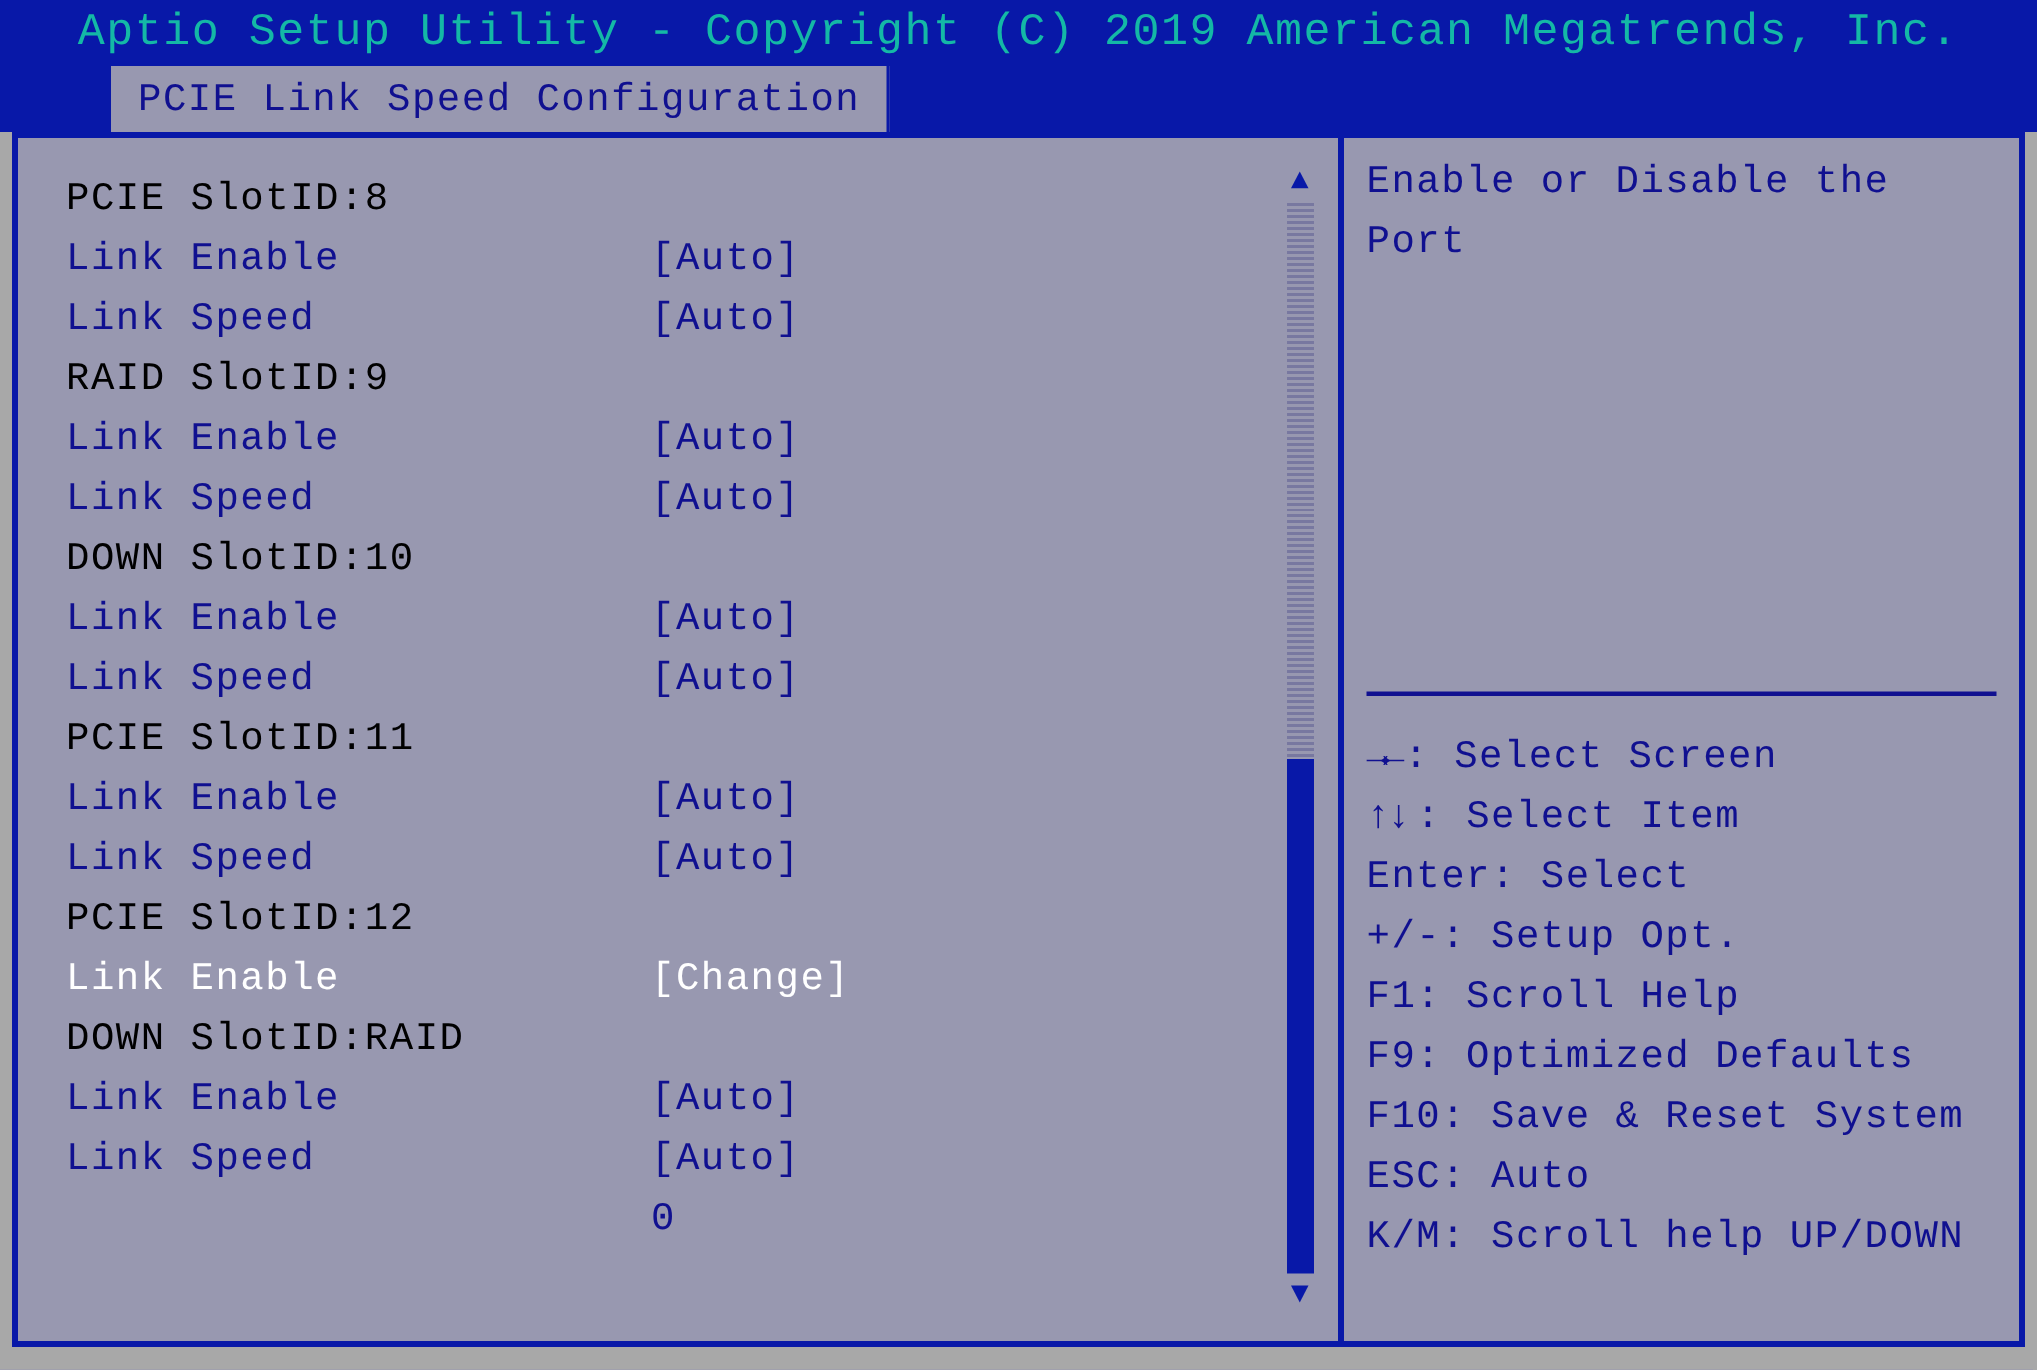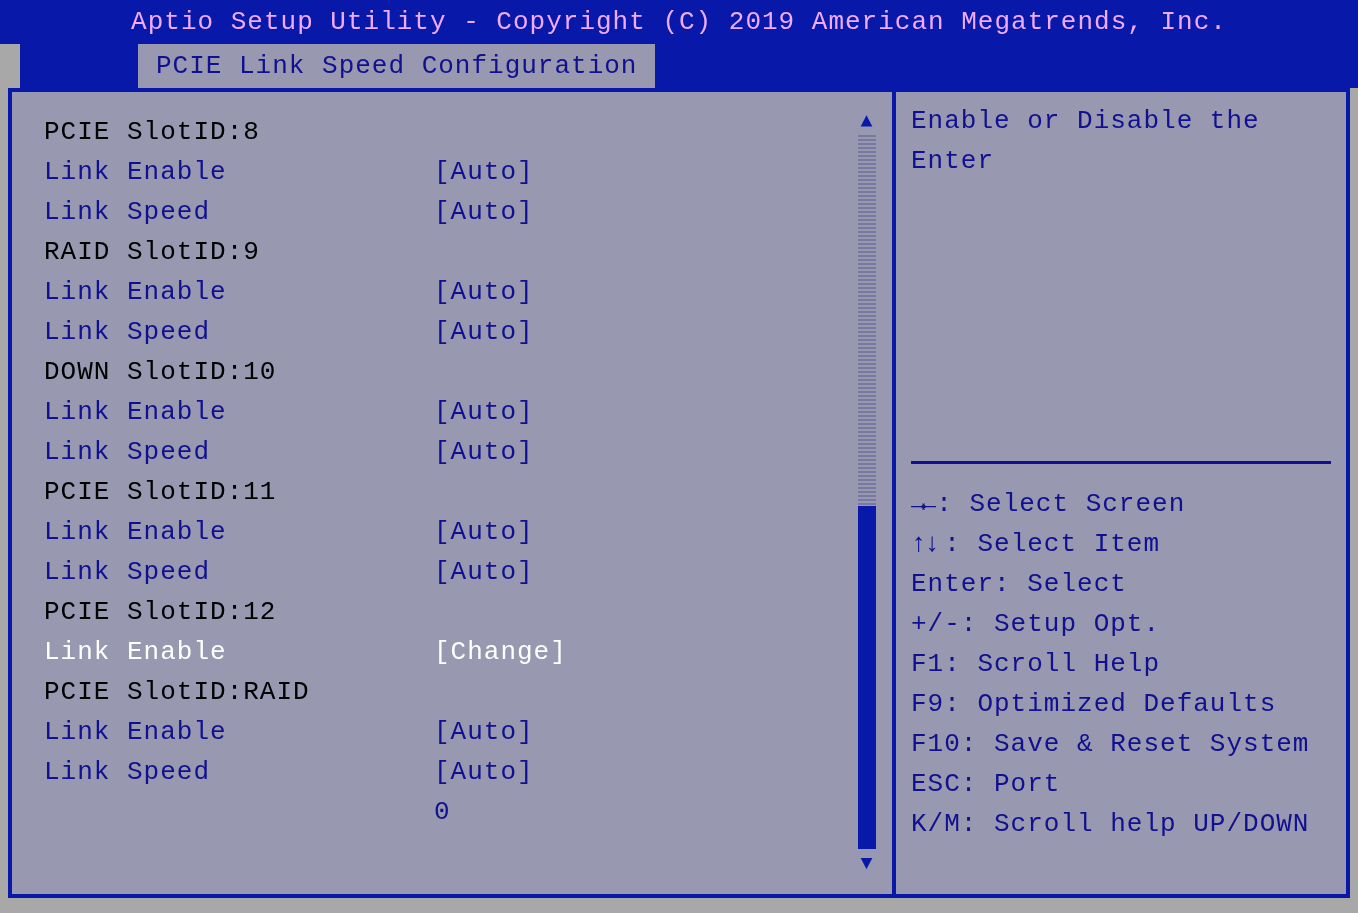--- a/index.html
+++ b/index.html
@@ -12,34 +12,33 @@
       font-size: 26px;
       background: #a8a8a8;
       width: 1358px;
       height: 913px;
       overflow: hidden;
       font-weight: normal;
       letter-spacing: 1px;
     }
     .title-bar {
       background: #0818a8;
-      color: #f0abfc;
+      color: #14b8a6;
       height: 44px;
       display: flex;
       align-items: center;
       justify-content: center;
-      font-size: 26px;
+      font-size: 30px;
     }
     .tab-bar {
       background: #0818a8;
       height: 44px;
       display: flex;
       align-items: flex-start;
-      padding-left: 116px;
-      margin-left: 20px;
+      padding-left: 72px;
     }
     .tab {
       background: #9898b0;
       color: #101090;
       padding: 4px 18px;
       height: 44px;
       display: flex;
       align-items: center;
       border-left: 2px solid #0818a8;
       border-right: 2px solid #0818a8;
@@ -225,21 +224,21 @@
         </div>
         <div class="row header-row">
           <span class="label-col">PCIE SlotID:12</span>
           <span class="value-col"></span>
         </div>
         <div class="row selected-row">
           <span class="label-col">Link Enable</span>
           <span class="value-col">[Change]</span>
         </div>
         <div class="row header-row">
-          <span class="label-col">PCIE SlotID:RAID</span>
+          <span class="label-col">DOWN SlotID:RAID</span>
           <span class="value-col"></span>
         </div>
         <div class="row option-row">
           <span class="label-col">Link Enable</span>
           <span class="value-col">[Auto]</span>
         </div>
         <div class="row option-row">
           <span class="label-col">Link Speed</span>
           <span class="value-col">[Auto]</span>
         </div>
@@ -256,21 +255,21 @@
       <div class="scroll-arrow-down">▼</div>
     </div>
   </div>
 
   <div class="right-panel">
     <div class="right-help-text">
       <div class="legend-row">
           <span>Enable or Disable the</span>
         </div>
       <div class="legend-row">
-          <span>Enter</span>
+          <span>Port</span>
         </div>
     </div>
     <div class="right-divider"></div>
     <div class="right-legend">
       <div class="legend-row">
         <span class="arrows-lr"></span>
         <span>: Select Screen</span>
       </div>
       <div class="legend-row">
         <span class="arrows-ud"></span>
@@ -285,20 +284,20 @@
       <div class="legend-row">
           <span>F1: Scroll Help</span>
         </div>
       <div class="legend-row">
           <span>F9: Optimized Defaults</span>
         </div>
       <div class="legend-row">
           <span>F10: Save &amp; Reset System</span>
         </div>
       <div class="legend-row">
-          <span>ESC: Port</span>
+          <span>ESC: Auto</span>
         </div>
       <div class="legend-row">
           <span>K/M: Scroll help UP/DOWN</span>
         </div>
     </div>
   </div>
 </div>
 
 </body></html>

